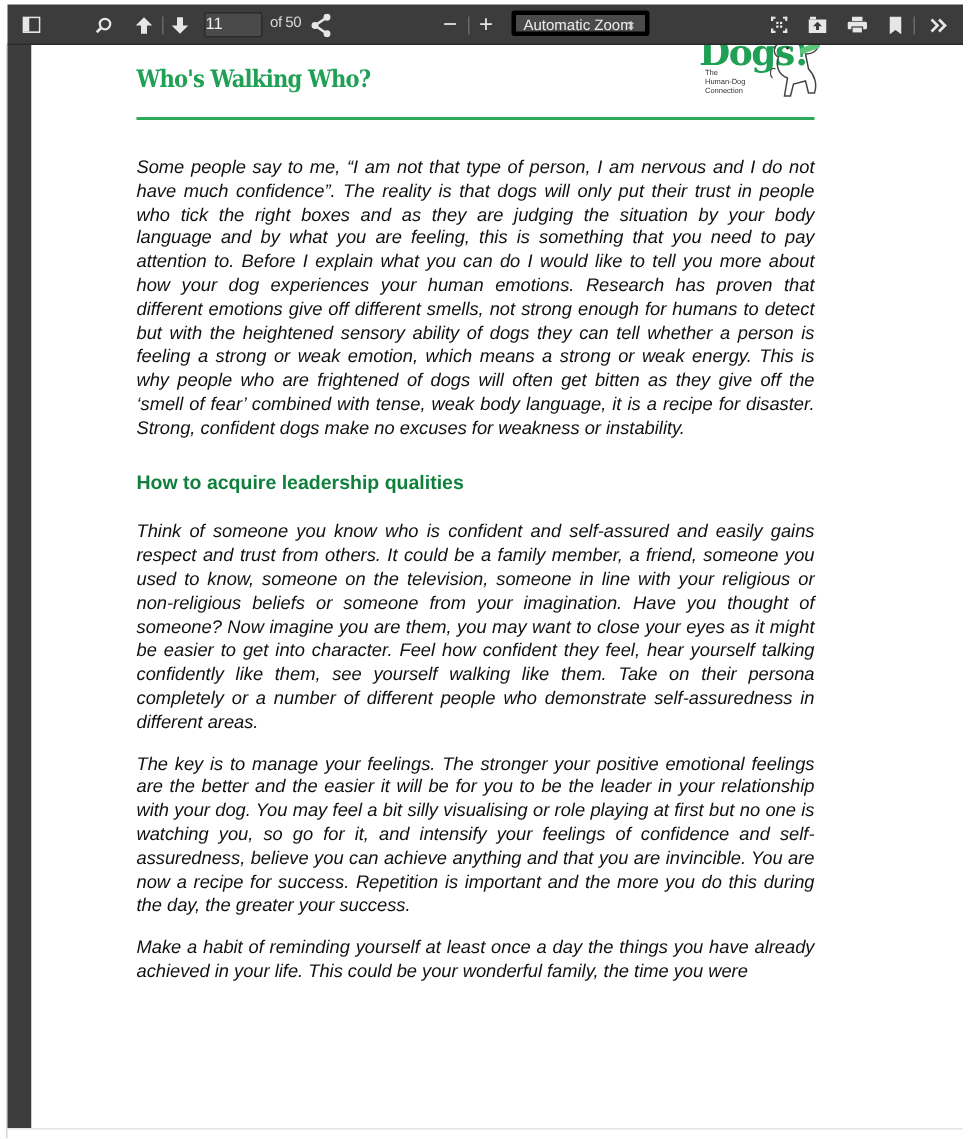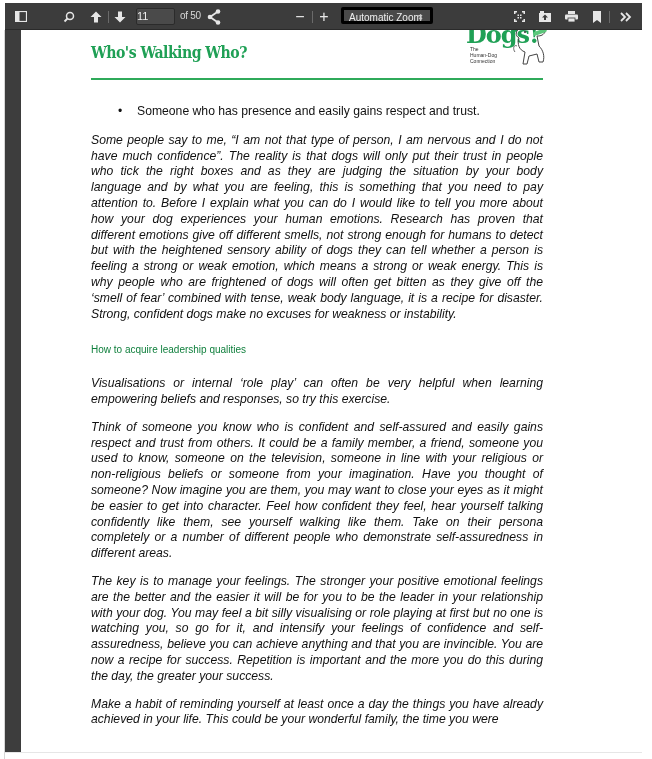--- a/index.html
+++ b/index.html
@@ -52,21 +52,21 @@
   .logo { position: absolute; left: 442px; top: -6px; width: 90px; height: 44px; }
   .logo-text { position: absolute; left: 3px; top: -4px; font-family: "DejaVu Serif", serif; color: #1fa055; font-size: 24px; font-weight: bold; letter-spacing: -1px; }
   .logo-sub { position: absolute; left: 7px; top: 22px; font-size: 5px; color: #333; line-height: 6px; }
   .rule { position: absolute; left: 70px; top: 48px; width: 452px; height: 2px; background: #2faa5a; }
 
   .content { position: absolute; left: 70px; top: 74px; width: 452px; font-size: 12.2px; line-height: 15.8px; color: #111111; }
   .chapter { font-size: 12.5px; font-weight: bold; font-style: italic; color: #0f7f3c; margin-bottom: 19px; }
   .bullet { position: relative; padding-left: 46px; margin-bottom: 13px; }
   .bullet::before { content: "•"; position: absolute; left: 27px; top: 0; }
   p.body { text-align: justify; margin-bottom: 12px; font-style: italic; }
-  .subhead { font-size: 10px; font-weight: normal; color: #0f7f3c; margin-top: 20px; margin-bottom: 18px; }
+  .subhead { font-size: 13px; font-weight: bold; color: #0f7f3c; margin-top: 20px; margin-bottom: 18px; }
 </style>
 </head>
 <body>
 
 <div class="toolbar">
   <div class="tb-btn" style="left:4px;">
     <span>
       <svg width="12" height="11" viewBox="0 0 12 11">
           <rect x="0.5" y="0.5" width="11" height="10" fill="none" stroke="#e6e6e6" stroke-width="1.2"></rect>
           <rect x="1" y="1" width="3.5" height="9" fill="#e6e6e6"></rect>
@@ -194,21 +194,19 @@
     <svg style="position:absolute; left:50px; top:-4px;" width="40" height="46" viewBox="0 0 40 46">
       <path d="M8 8 C12 4,18 6,20 10 C24 8,30 8,32 12 C30 16,26 16,24 16 L26 26 C30 30,32 36,30 42 L26 42 L24 34 L16 36 L14 44 L10 44 L12 32 C6 30,4 24,6 18 C2 16,2 10,8 8 Z" fill="none" stroke="#444" stroke-width="1"></path>
       <rect x="20" y="10" width="14" height="4" rx="2" fill="#5cc77b" transform="rotate(-20 27 12)"></rect>
       <circle cx="12" cy="12" r="1" fill="#333"></circle>
       <path d="M4 26 C0 24,0 30,2 32" fill="none" stroke="#444" stroke-width="0.8"></path>
     </svg>
   </div>
   <div class="rule"></div>
 
   <div class="content">
-    <div class="bullet">Someone who has presence and easily gains respect and trust.</div>
     <p class="body">Some people say to me, “I am not that type of person, I am nervous and I do not have much confidence”.  The reality is that dogs will only put their trust in people who tick the right boxes and as they are judging the situation by your body language and by what you are feeling, this is something that you need to pay attention to.  Before I explain what you can do I would like to tell you more about how your dog experiences your human emotions.  Research has proven that different emotions give off different smells, not strong enough for humans to detect but with the heightened sensory ability of dogs they can tell whether a person is feeling a strong or weak emotion, which means a strong or weak energy.  This is why people who are frightened of dogs will often get bitten as they give off the ‘smell of fear’ combined with tense, weak body language, it is a recipe for disaster.  Strong, confident dogs make no excuses for weakness or instability.</p>
     <div class="subhead">How to acquire leadership qualities</div>
-    <p class="body">Visualisations or internal ‘role play’ can often be very helpful when learning empowering beliefs and responses, so try this exercise.</p>
     <p class="body">Think of someone you know who is confident and self-assured and easily gains respect and trust from others.  It could be a family member, a friend, someone you used to know, someone on the television, someone in line with your religious or non-religious beliefs or someone from your imagination.  Have you thought of someone? Now imagine you are them, you may want to close your eyes as it might be easier to get into character.  Feel how confident they feel, hear yourself talking confidently like them, see yourself walking like them.  Take on their persona completely or a number of different people who demonstrate self-assuredness in different areas.</p>
     <p class="body">The key is to manage your feelings.  The stronger your positive emotional feelings are the better and the easier it will be for you to be the leader in your relationship with your dog.  You may feel a bit silly visualising or role playing at first but no one is watching you, so go for it, and intensify your feelings of confidence and self-assuredness, believe you can achieve anything and that you are invincible.  You are now a recipe for success.  Repetition is important and the more you do this during the day, the greater your success.</p>
     <p class="body">Make a habit of reminding yourself at least once a day the things you have already achieved in your life.  This could be your wonderful family, the time you were</p>
   </div>
 </div>
 
 </body></html>

